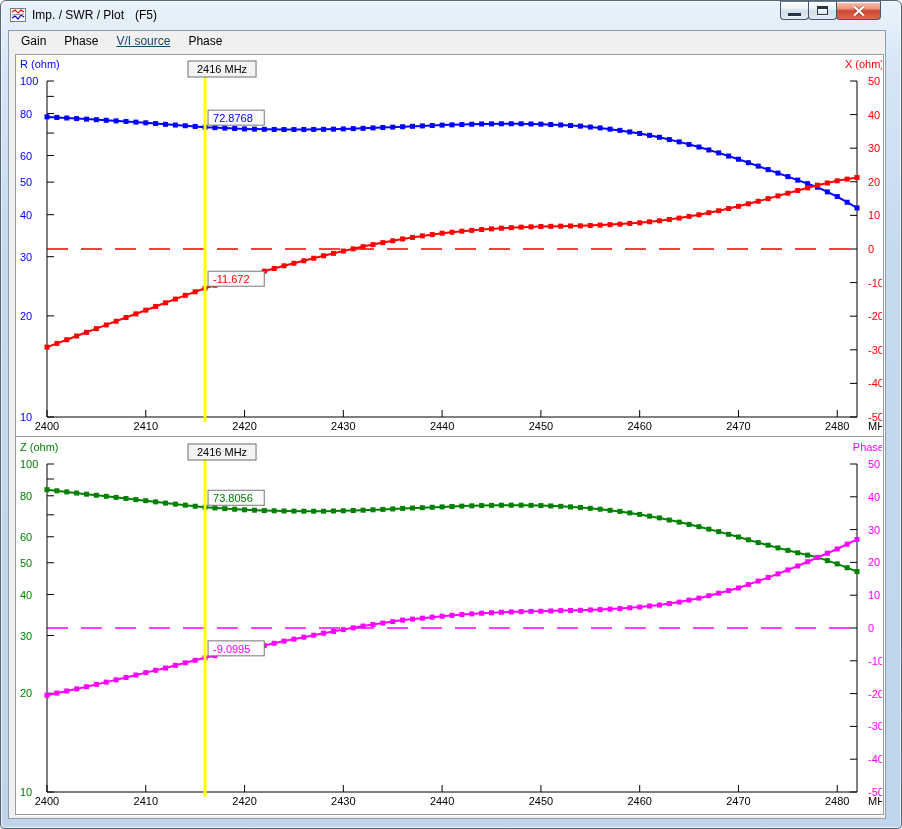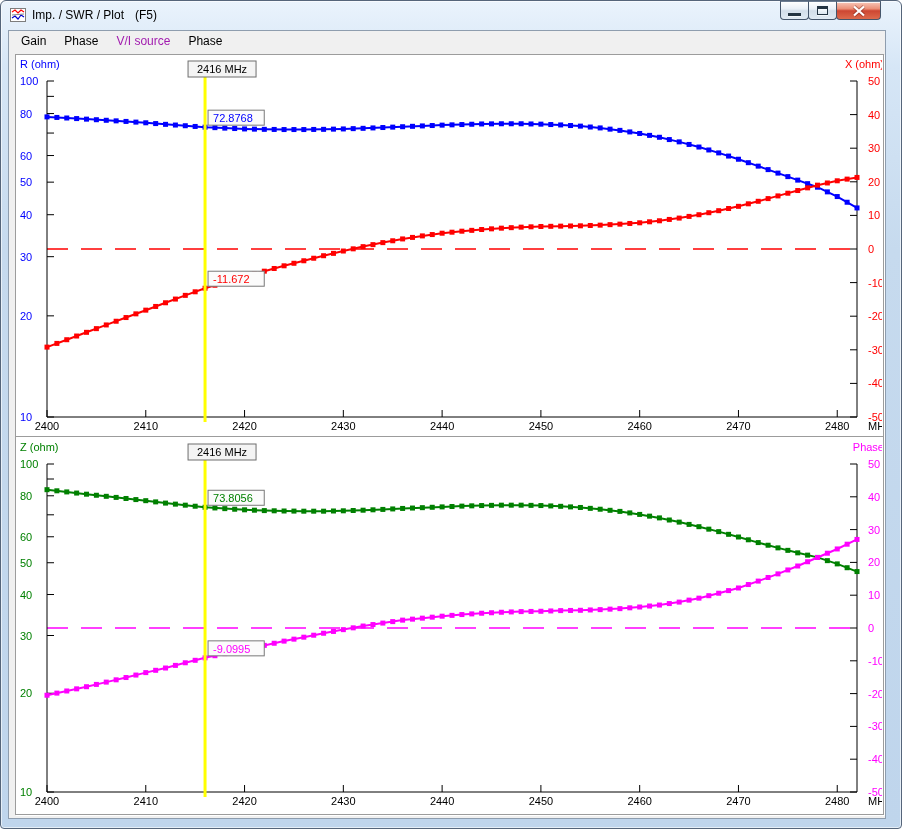--- a/index.html
+++ b/index.html
@@ -25,21 +25,21 @@
     background:linear-gradient(180deg,#f8c7b9 0%,#ec8f77 40%,#cd4632 52%,#dd6a4c 100%);}
   .g-min{width:13px;height:3px;background:#243442;margin-top:8px;box-shadow:0 1px 0 rgba(255,255,255,0.65);}
   .g-max{width:11px;height:9px;box-sizing:border-box;border:1px solid #243442;border-top-width:3px;
          background:linear-gradient(180deg,#f6fafd,#dbe6ef);box-shadow:0 1px 0 rgba(255,255,255,0.65);}
 
   
   .client{position:absolute;left:7px;right:15px;top:29px;bottom:9px;background:#f0f0f0;
           border:1px solid #8e9dae;box-sizing:border-box;}
   .menubar{height:22px;line-height:21px;font-size:12px;background:#f0f0f0;padding-left:3px;}
   .menu-item{display:inline-block;padding:0 9px;color:#000;cursor:default;}
-  .menu-item.disabled{color:#a21caf;}
+  .menu-item.disabled{color:#0c4a6e;text-decoration:underline;}
   .panel{position:absolute;left:6px;right:1px;top:23px;bottom:3px;background:#ffffff;
          border:1px solid #9c9c9c;box-shadow:1px 1px 0 #ffffff;overflow:hidden;}
   .divider{height:0;border-top:1px solid #9c9c9c;border-bottom:1px solid #ffffff;}
   .chartbox{position:relative;background:#fff;}
   svg{display:block;}
   svg text{font-family:"Liberation Sans",sans-serif;font-size:11px;}
 </style>
 </head>
 <body>
 

